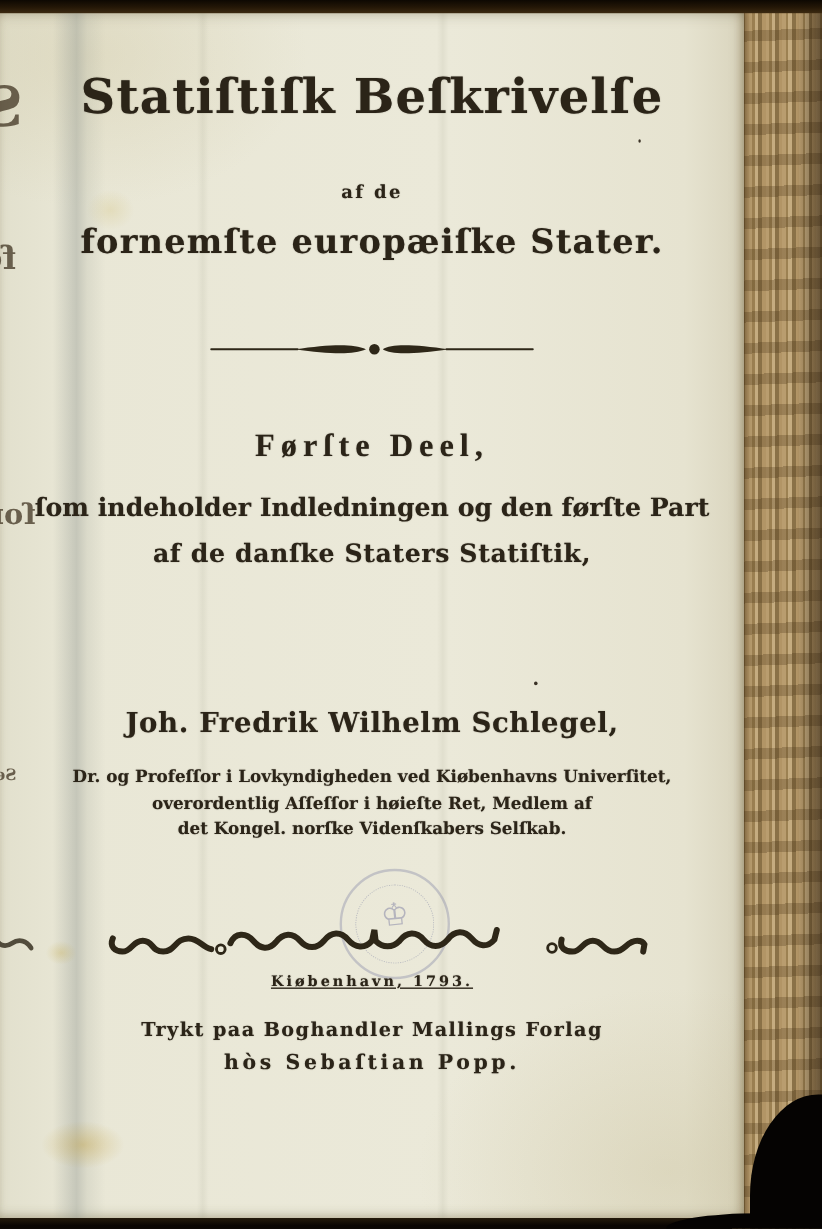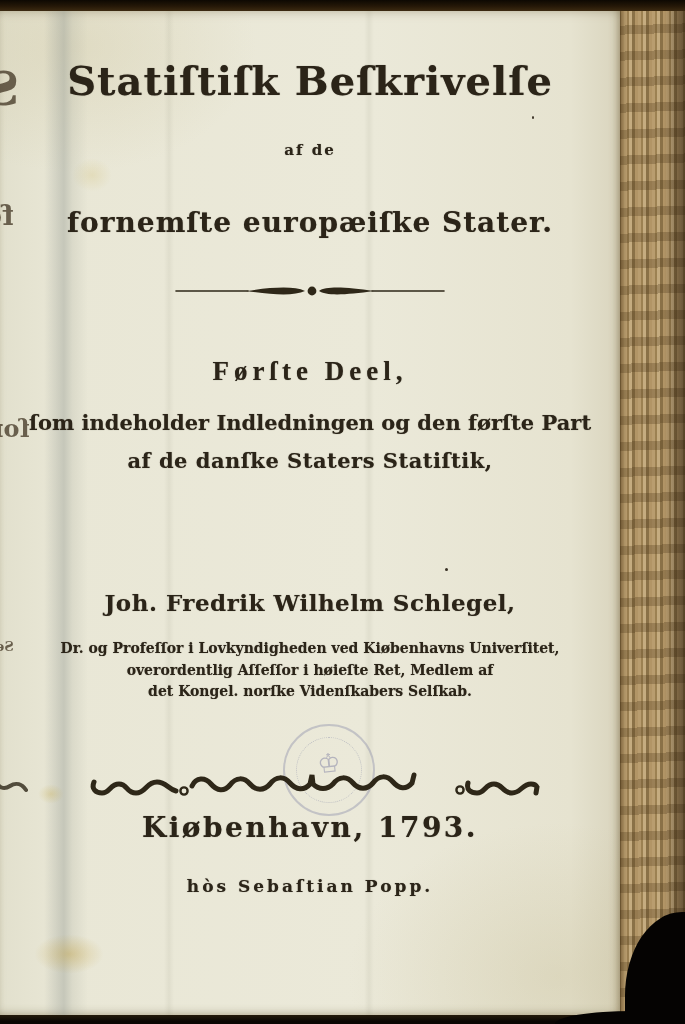--- a/index.html
+++ b/index.html
@@ -50,31 +50,31 @@
   .fox3{left:38px;top:778px;width:26px;height:20px;
     background:radial-gradient(ellipse, rgba(198,170,70,.30), rgba(0,0,0,0) 70%);}
   .speck{position:absolute;background:#3a3125;border-radius:50%;}
   .speck1{left:445px;top:562px;width:3px;height:3px;}
   .speck2{left:532px;top:110px;width:2px;height:3px;}
   
   .line{position:absolute;left:0;width:620px;text-align:center;color:#2b2418;
     font-weight:bold;line-height:1.15;
     text-shadow:0 0 1px rgba(43,36,24,.45);}
   .t-title  {top:52px; font-size:40px;letter-spacing:1px;}
-  .t-afde   {top:136px;font-size:15px;letter-spacing:2px;}
-  .t-title2 {top:201px;font-size:28px;letter-spacing:1px;}
+  .t-afde   {top:146px;font-size:15px;letter-spacing:2px;}
+  .t-title2 {top:180px;font-size:28px;letter-spacing:1px;}
   .t-part   {top:350px;font-size:27px;letter-spacing:5px;font-family:Liberation Serif, serif;}
   .t-desc1  {top:405px;font-size:21px;}
   .t-desc2  {top:443px;font-size:21px;letter-spacing:.5px;}
   .t-ved    {top:536px;font-size:14px;letter-spacing:2px;}
   .t-author {top:584px;font-size:23px;letter-spacing:.5px;}
   .t-aff1   {top:634px;font-size:14px;}
   .t-aff2   {top:656px;font-size:14px;}
   .t-aff3   {top:677px;font-size:14px;}
-  .t-city   {top:806px;font-size:28px;letter-spacing:2.5px;}
+  .t-city   {top:806px;font-size:12px;letter-spacing:2.5px;text-decoration:underline;}
   .t-publ   {top:843px;font-size:16px;letter-spacing:1.2px;}
   .t-printer{top:871px;font-size:17px;letter-spacing:3px;}
   
   .divider{position:absolute;left:0;top:277px;width:620px;text-align:center;}
   .divider svg{display:inline-block;}
   .wavy{position:absolute;left:88px;top:764px;}
   .orn-stroke{stroke:#2e2718;fill:none;stroke-linecap:round;}
   .orn-fill{fill:#2e2718;stroke:none;}
   
   .stamp{position:absolute;left:283px;top:718px;width:88px;height:88px;border-radius:50%;
@@ -148,20 +148,21 @@
 
     <svg class="wavy" width="452" height="30">
       <path class="orn-stroke" stroke-width="5" d="M6,12 c-3,7 2,11 8,11 c8,0 8,-9 17,-9 c9,0 7,9 17,9 c10,0 10,-11 21,-11 c9,0 11,7 19,9"></path>
       <circle class="orn-stroke" stroke-width="2.4" cx="96" cy="21" r="3.6"></circle>
       <path class="orn-stroke" stroke-width="5" d="M104,16 c4,-9 13,-9 19,-2 c6,7 13,8 19,1 c6,-8 14,-8 20,-1 c6,7 14,7 20,0 c6,-8 14,-8 20,-1 c6,7 14,8 20,1 l2,-9 l1,9 c6,6 14,6 20,0 c6,-8 14,-8 20,-1 c6,7 14,7 20,0 c6,-8 14,-8 20,-1 c6,7 13,8 19,1 l2,-8"></path>
       <circle class="orn-stroke" stroke-width="2.4" cx="372" cy="20" r="3.6"></circle>
       <path class="orn-stroke" stroke-width="5" d="M380,13 c-2,7 3,10 9,10 c8,0 8,-9 17,-9 c9,0 8,9 18,9 c9,0 10,-9 19,-9 c3,0 5,1 6,3 l-1,6"></path>
     </svg>
 
     <div class="line t-city">Kiøbenhavn, 1793.</div>
+    <div class="line t-publ">Trykt paa Boghandler Mallings Forlag</div>
     <div class="line t-printer">hòs Sebaſtian Popp.</div>
   </div>
 
   <div class="top-strip"></div>
   <div class="bottom-strip"></div>
   <div class="corner-dark-ext"></div>
   <div class="corner-dark"></div>
 
 </div>
 

